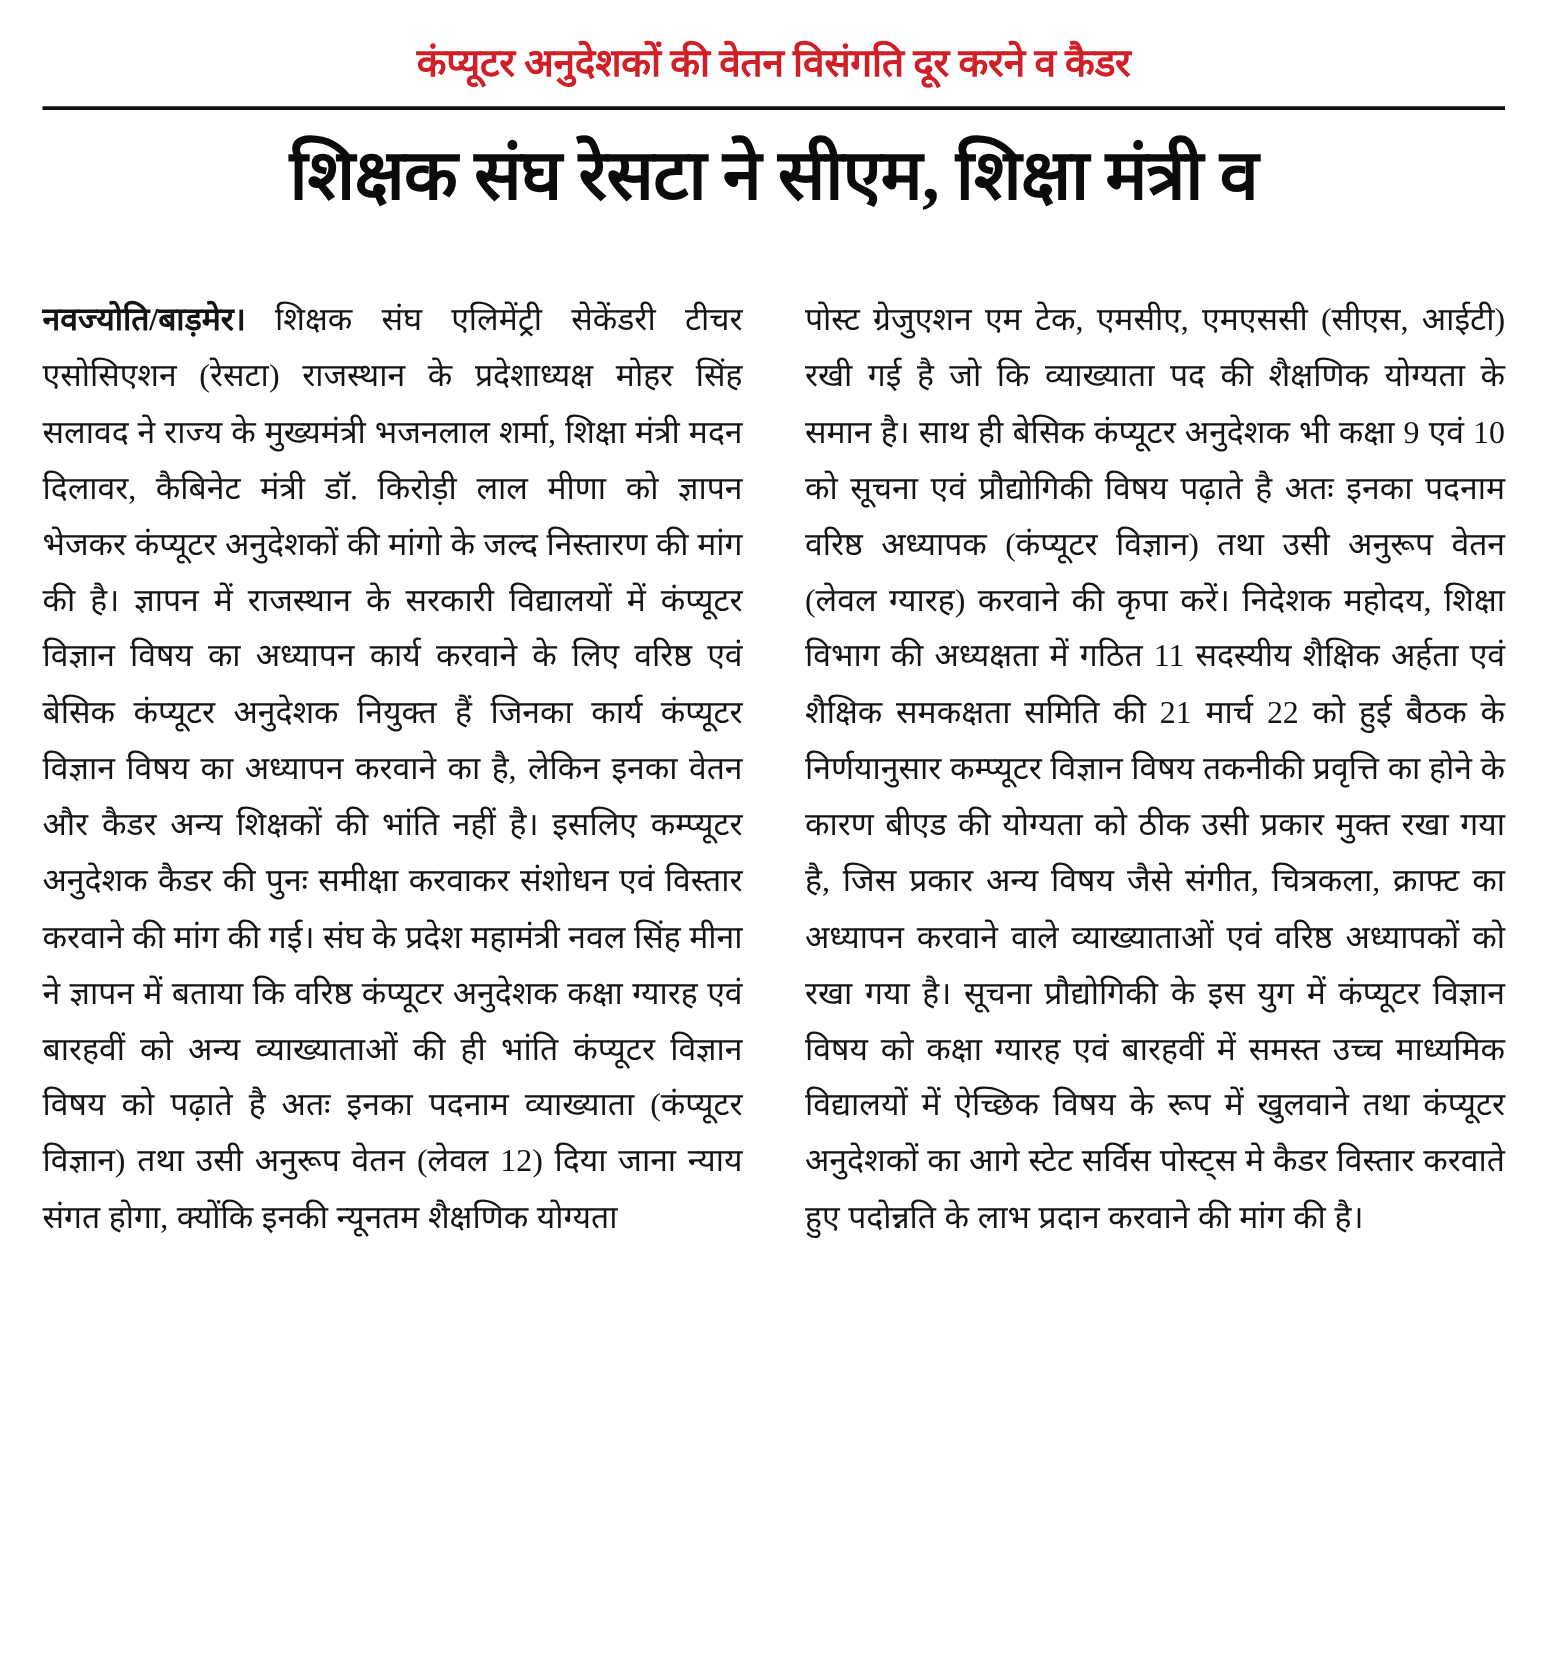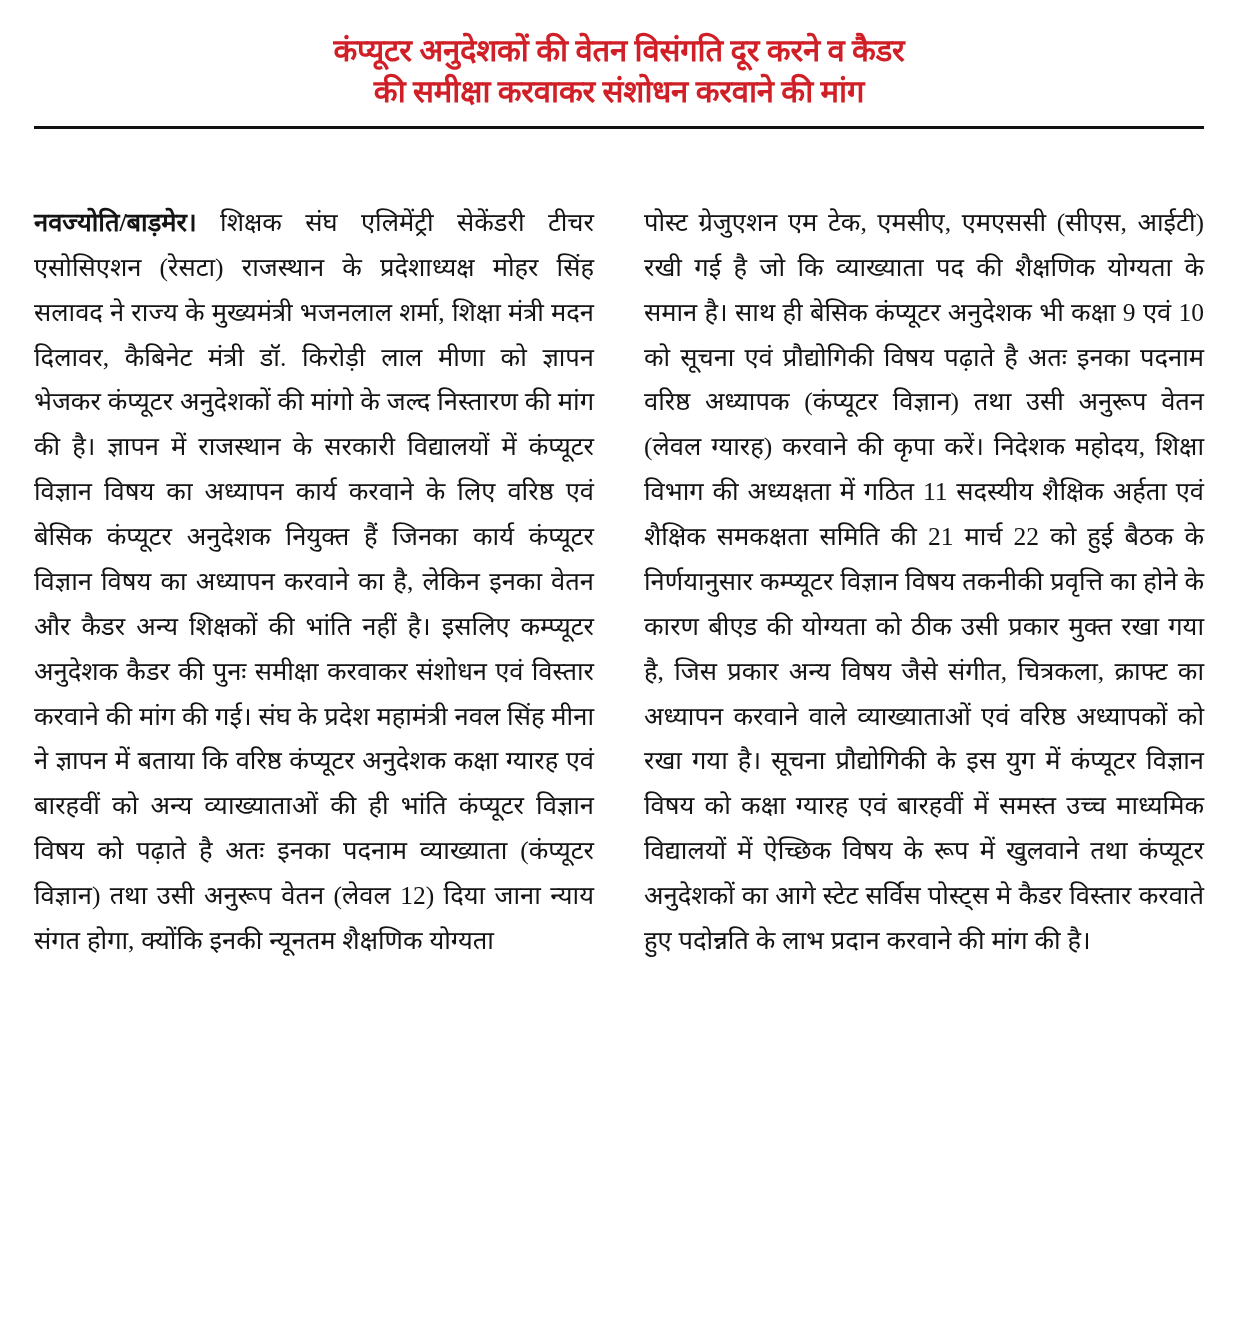--- a/index.html
+++ b/index.html
@@ -76,26 +76,26 @@
     font-weight: bold;
   }
 </style>
 </head>
 <body>
 
 <div class="page">
 
   <div class="kicker">
     <span class="kline">कंप्यूटर अनुदेशकों की वेतन विसंगति दूर करने व कैडर</span>
-    <span class="kline">की समीक्षा करवाकर संशोधन करवाने की मांग</span>
   </div>
 
   <hr class="rule">
 
   <div class="headline">
+    <span class="hline">शिक्षक संघ रेसटा ने सीएम, शिक्षा मंत्री व</span>
   </div>
 
   <div class="columns">
     <div class="col">
       <p class="body-text"><span class="dateline">नवज्योति/बाड़मेर।</span><span> शिक्षक संघ एलिमेंट्री सेकेंडरी टीचर एसोसिएशन (रेसटा) राजस्थान के प्रदेशाध्यक्ष मोहर सिंह सलावद ने राज्य के मुख्यमंत्री भजनलाल शर्मा, शिक्षा मंत्री मदन दिलावर, कैबिनेट मंत्री डॉ. किरोड़ी लाल मीणा को ज्ञापन भेजकर कंप्यूटर अनुदेशकों की मांगो के जल्द निस्तारण की मांग की है। ज्ञापन में राजस्थान के सरकारी विद्यालयों में कंप्यूटर विज्ञान विषय का अध्यापन कार्य करवाने के लिए वरिष्ठ एवं बेसिक कंप्यूटर अनुदेशक नियुक्त हैं जिनका कार्य कंप्यूटर विज्ञान विषय का अध्यापन करवाने का है, लेकिन इनका वेतन और कैडर अन्य शिक्षकों की भांति नहीं है। इसलिए कम्प्यूटर अनुदेशक कैडर की पुनः समीक्षा करवाकर संशोधन एवं विस्तार करवाने की मांग की गई। संघ के प्रदेश महामंत्री नवल सिंह मीना ने ज्ञापन में बताया कि वरिष्ठ कंप्यूटर अनुदेशक कक्षा ग्यारह एवं बारहवीं को अन्य व्याख्याताओं की ही भांति कंप्यूटर विज्ञान विषय को पढ़ाते है अतः इनका पदनाम व्याख्याता (कंप्यूटर विज्ञान) तथा उसी अनुरूप वेतन (लेवल 12) दिया जाना न्याय संगत होगा, क्योंकि इनकी न्यूनतम शैक्षणिक योग्यता</span></p>
     </div>
     <div class="col">
       <p class="body-text"><span>पोस्ट ग्रेजुएशन एम टेक, एमसीए, एमएससी (सीएस, आईटी) रखी गई है जो कि व्याख्याता पद की शैक्षणिक योग्यता के समान है। साथ ही बेसिक कंप्यूटर अनुदेशक भी कक्षा 9 एवं 10 को सूचना एवं प्रौद्योगिकी विषय पढ़ाते है अतः इनका पदनाम वरिष्ठ अध्यापक (कंप्यूटर विज्ञान) तथा उसी अनुरूप वेतन (लेवल ग्यारह) करवाने की कृपा करें। निदेशक महोदय, शिक्षा विभाग की अध्यक्षता में गठित 11 सदस्यीय शैक्षिक अर्हता एवं शैक्षिक समकक्षता समिति की 21 मार्च 22 को हुई बैठक के निर्णयानुसार कम्प्यूटर विज्ञान विषय तकनीकी प्रवृत्ति का होने के कारण बीएड की योग्यता को ठीक उसी प्रकार मुक्त रखा गया है, जिस प्रकार अन्य विषय जैसे संगीत, चित्रकला, क्राफ्ट का अध्यापन करवाने वाले व्याख्याताओं एवं वरिष्ठ अध्यापकों को रखा गया है। सूचना प्रौद्योगिकी के इस युग में कंप्यूटर विज्ञान विषय को कक्षा ग्यारह एवं बारहवीं में समस्त उच्च माध्यमिक विद्यालयों में ऐच्छिक विषय के रूप में खुलवाने तथा कंप्यूटर अनुदेशकों का आगे स्टेट सर्विस पोस्ट्स मे कैडर विस्तार करवाते हुए पदोन्नति के लाभ प्रदान करवाने की मांग की है।</span></p>
     </div>
   </div>

